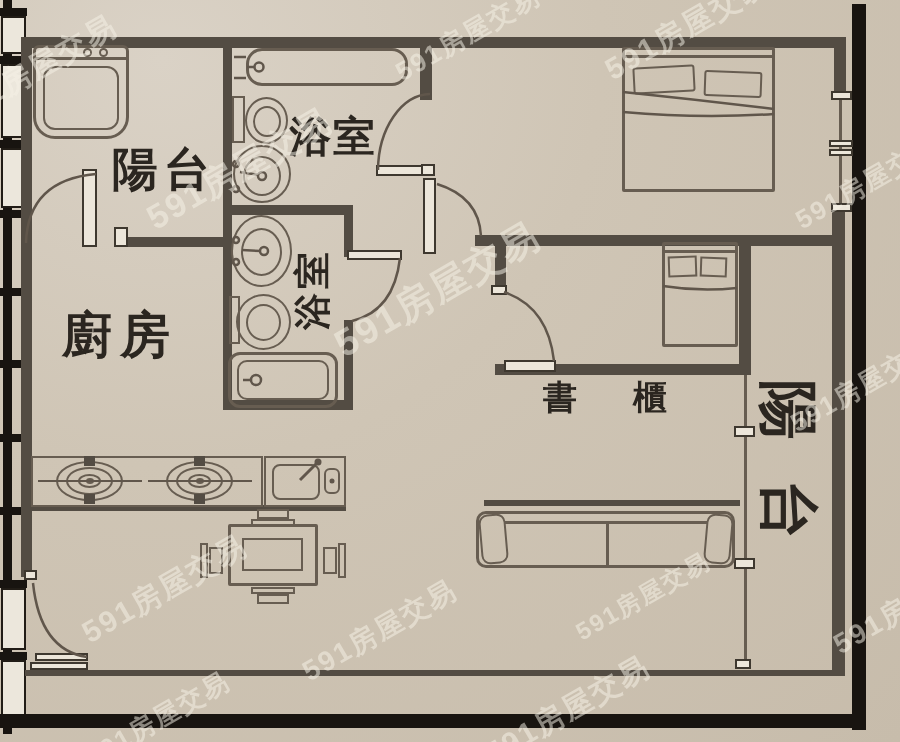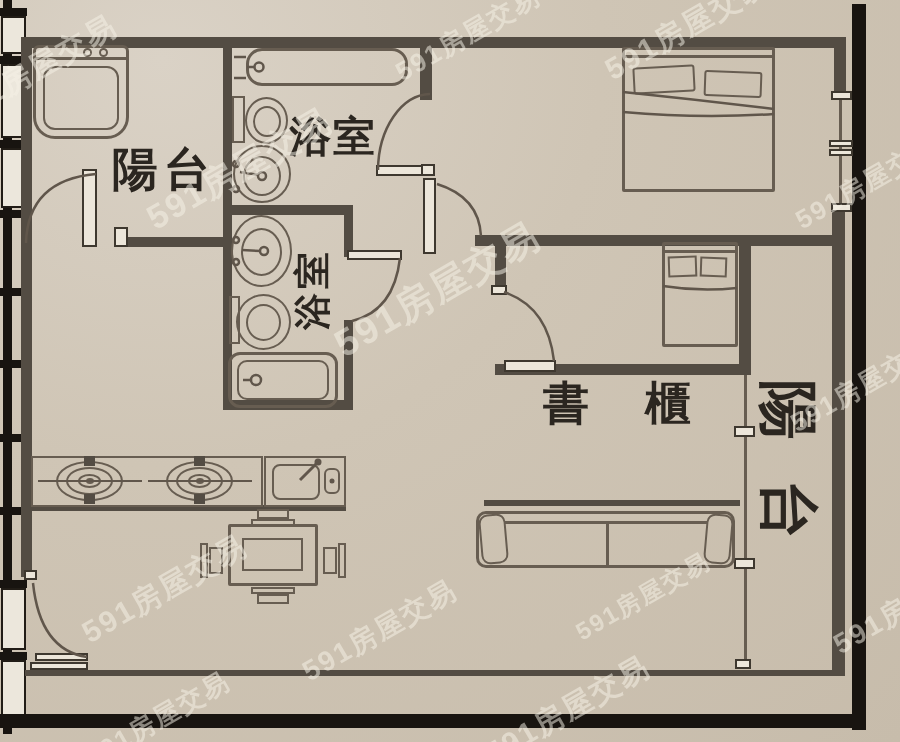--- a/index.html
+++ b/index.html
@@ -184,22 +184,23 @@
       <path d="M 300 480 L 317 463" stroke-width="3"></path>
     </g>
     <g fill="#60564b" stroke="none">
       <circle cx="318" cy="462" r="3.5"></circle>
       <circle cx="332" cy="481" r="2.5"></circle>
     </g>
   </svg>
 
   <div class="lbl" style="left:112px;top:146px;font-size:46px;letter-spacing:6px">陽台</div>
   <div class="lbl" style="left:289px;top:116px;font-size:42px;letter-spacing:2px">浴室</div>
+  <div class="lbl" style="left:62px;top:310px;font-size:50px;letter-spacing:8px">廚房</div>
   <div class="lbl lblrot" style="left:272px;top:269px;width:80px;height:40px;font-size:37px;letter-spacing:4px;transform:rotate(-90deg)">浴室</div>
-  <div class="lbl" style="left:543px;top:380px;font-size:46px;letter-spacing:56px">書櫃</div>
+  <div class="lbl" style="left:543px;top:380px;font-size:34px;letter-spacing:56px">書櫃</div>
   <div class="lbl lblrot" style="left:678px;top:448px;width:220px;height:64px;font-size:60px;letter-spacing:40px;transform:rotate(90deg)">陽台</div>
 
   <span class="wm" style="left:-45px;top:95px;font-size:30px">591房屋交易</span>
   <span class="wm" style="left:150px;top:198px;font-size:34px">591房屋交易</span>
   <span class="wm" style="left:398px;top:57px;font-size:26px">591房屋交易</span>
   <span class="wm" style="left:608px;top:52px;font-size:30px">591房屋交易</span>
   <span class="wm" style="left:338px;top:322px;font-size:38px">591房屋交易</span>
   <span class="wm" style="left:85px;top:615px;font-size:30px">591房屋交易</span>
   <span class="wm" style="left:488px;top:736px;font-size:30px">591房屋交易</span>
   <span class="wm" style="left:793px;top:408px;font-size:26px">591房屋交易</span>

